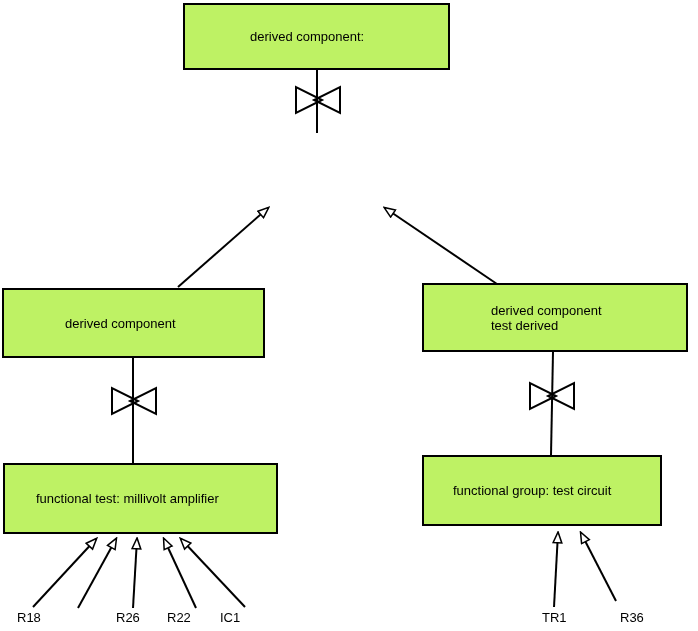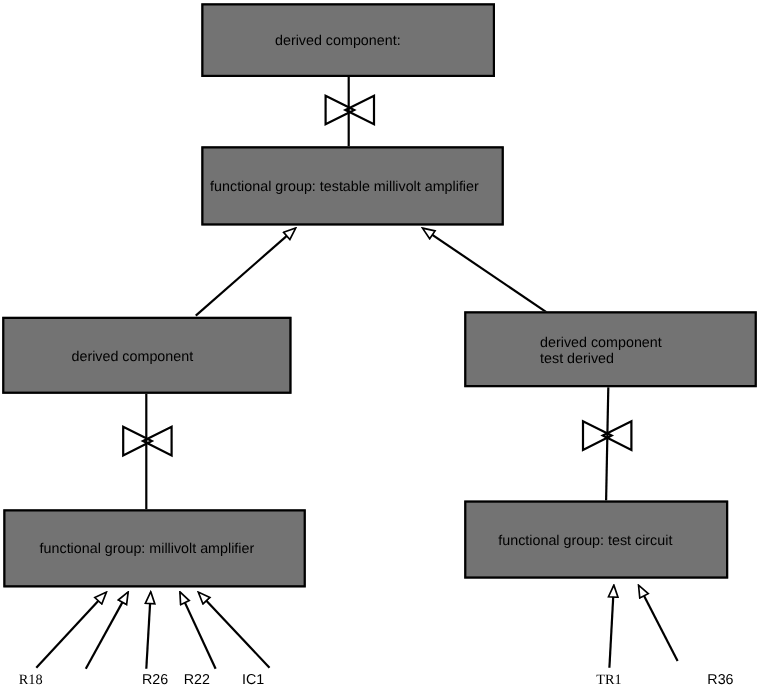--- a/index.html
+++ b/index.html
@@ -14,21 +14,21 @@
   }
   svg.connectors {
     position: absolute;
     left: 0; top: 0;
     width: 698px; height: 631px;
   }
   .box {
     position: absolute;
     box-sizing: border-box;
     border: 2px solid #000000;
-    background: #737373;
+    background: #bef264;
     display: flex;
     flex-direction: column;
     justify-content: center;
     font-size: 13px;
     line-height: 15px;
     white-space: nowrap;
   }
   .box .l2-indent { margin-left: 4px; }
   .b-derived-testable { left: 183px; top: 3px;   width: 267px; height: 67px; padding-left: 65px; }
   .b-fg-testable      { left: 183px; top: 133px; width: 275px; height: 72px; padding-left: 6px;  }
@@ -36,27 +36,27 @@
   .b-derived-test     { left: 422px; top: 283px; width: 266px; height: 69px; padding-left: 67px; }
   .b-fg-mv            { left: 3px;   top: 463px; width: 275px; height: 71px; padding-left: 31px; }
   .b-fg-test          { left: 422px; top: 455px; width: 240px; height: 71px; padding-left: 29px; }
   .lbl {
     position: absolute;
     top: 611px;
     font-size: 13px;
     line-height: 14px;
     white-space: nowrap;
   }
-  .lbl-r18 { left: 17px; font-family: Liberation Serif, serif;  }
+  .lbl-r18 { left: 17px;  }
   .lbl-r30 { left: 63px; margin-top: 44px;  }
-  .lbl-r26 { left: 129px; }
+  .lbl-r26 { left: 116px; }
   .lbl-r22 { left: 167px; }
   .lbl-ic1 { left: 220px; }
-  .lbl-tr1 { left: 542px; font-family: Liberation Serif, serif; }
-  .lbl-r36 { left: 643px; }
+  .lbl-tr1 { left: 542px; }
+  .lbl-r36 { left: 620px; }
 </style>
 </head>
 <body>
 
 <div class="stage">
 
   <svg class="connectors" viewBox="0 0 698 631" xmlns="http://www.w3.org/2000/svg">
     <defs>
       <marker id="arrowhead" viewBox="0 0 12 10" refX="10" refY="5" markerWidth="13" markerHeight="11" orient="auto" markerUnits="userSpaceOnUse">
         <path d="M1 1 L11 5 L1 9 Z" fill="#ffffff" stroke="#000000" stroke-width="1.4"></path>
@@ -81,35 +81,32 @@
     <line x1="245" y1="607" x2="181" y2="539" stroke="#000000" stroke-width="2" marker-end="url(#arrowhead)"></line>
 
     <line x1="554" y1="607" x2="558" y2="533" stroke="#000000" stroke-width="2" marker-end="url(#arrowhead)"></line>
     <line x1="616" y1="601" x2="581" y2="533" stroke="#000000" stroke-width="2" marker-end="url(#arrowhead)"></line>
   </svg>
 
   <div class="box b-derived-testable">
     <div>derived component:</div>
   </div>
 
-  <div class="box b-fg-testable">
-    <div>functional group: testable millivolt amplifier</div>
-  </div>
 
   <div class="box b-derived-mv">
     <div>derived component</div>
   </div>
 
   <div class="box b-derived-test">
     <div>derived component</div>
     <div>test derived</div>
   </div>
 
   <div class="box b-fg-mv">
-    <div>functional group: millivolt amplifier</div>
+    <div>functional test: millivolt amplifier</div>
   </div>
 
   <div class="box b-fg-test">
     <div>functional group: test circuit</div>
   </div>
 
   <div class="lbl lbl-r18">R18</div>
   <div class="lbl lbl-r30">R30</div>
   <div class="lbl lbl-r26">R26</div>
   <div class="lbl lbl-r22">R22</div>

